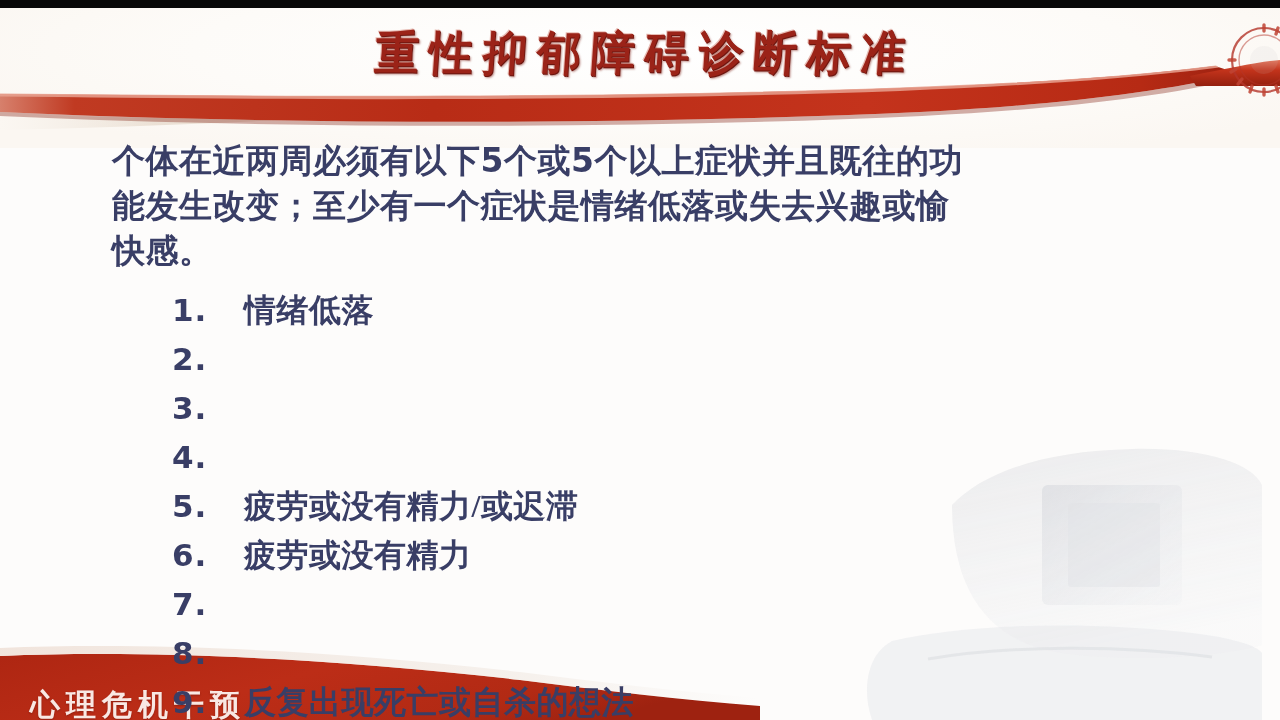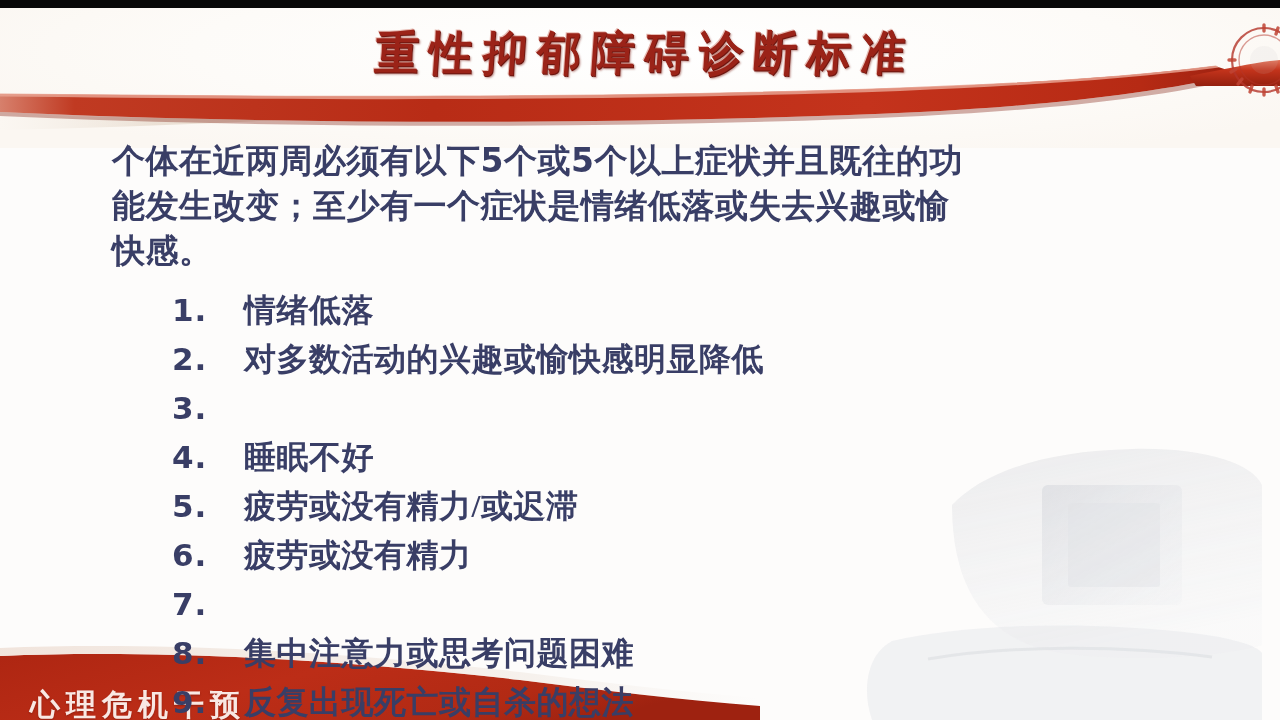--- a/index.html
+++ b/index.html
@@ -227,43 +227,40 @@
     </svg>
   </div>
 
   <div class="symptom-list">
     <div class="symptom-row">
       <span class="num">1.</span>
       <span class="txt">情绪低落</span>
     </div>
     <div class="symptom-row">
       <span class="num">2.</span>
-      <span class="txt">对多数活动的兴趣或愉快感明显降低</span>
     </div>
     <div class="symptom-row">
       <span class="num">3.</span>
     </div>
     <div class="symptom-row">
       <span class="num">4.</span>
-      <span class="txt">睡眠不好</span>
     </div>
     <div class="symptom-row">
       <span class="num">5.</span>
       <span class="txt">疲劳或没有精力/或迟滞</span>
     </div>
     <div class="symptom-row">
       <span class="num">6.</span>
       <span class="txt">疲劳或没有精力</span>
     </div>
     <div class="symptom-row">
       <span class="num">7.</span>
     </div>
     <div class="symptom-row">
       <span class="num">8.</span>
-      <span class="txt">集中注意力或思考问题困难</span>
     </div>
     <div class="symptom-row">
       <span class="num">9.</span>
       <span class="txt">反复出现死亡或自杀的想法</span>
     </div>
   </div>
 
   <div class="bottom-band">
     <svg width="760" height="86" viewBox="0 0 760 86" xmlns="http://www.w3.org/2000/svg">
       <defs>

